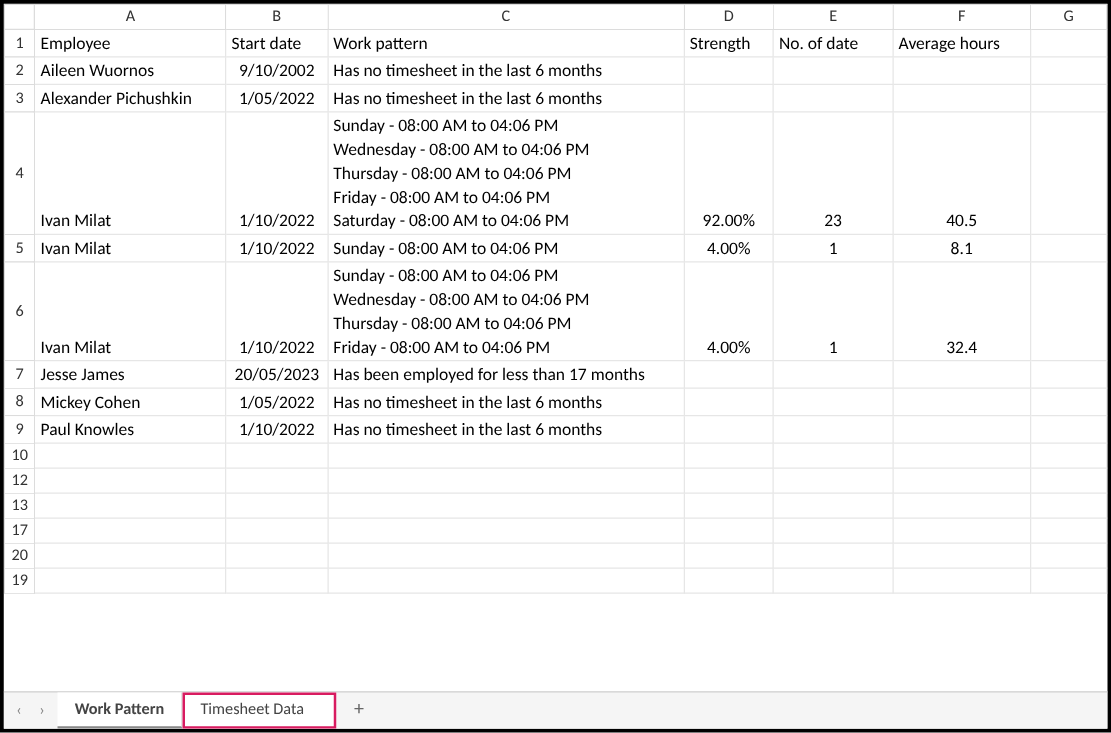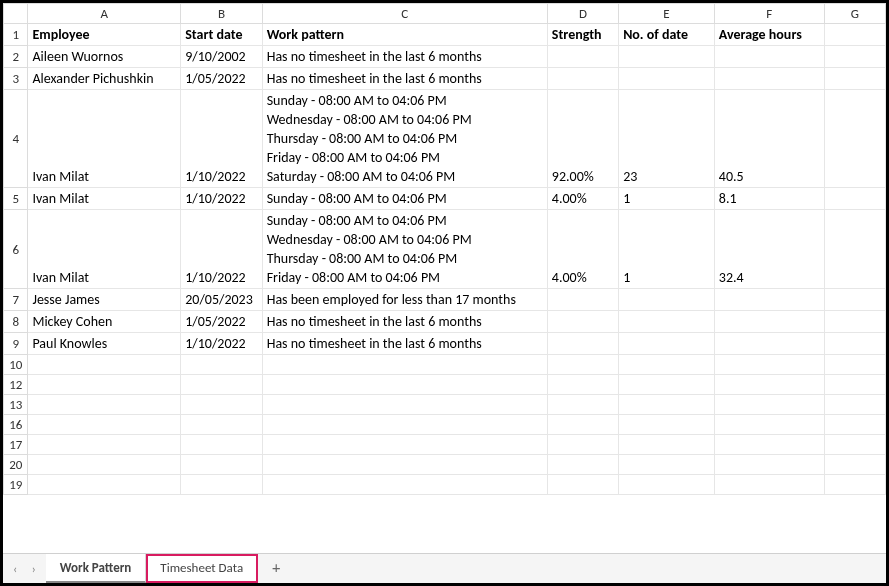--- a/index.html
+++ b/index.html
@@ -45,23 +45,23 @@
     border: 1px solid #e6e6e6;
     padding: 1px 4px;
     height: 20px;
     vertical-align: bottom;
     white-space: pre-line;
     overflow: hidden;
     text-overflow: clip;
     font-size: 14px;
     line-height: 19px;
   }
-  td.num { text-align: left; }
+  td.num { text-align: center; }
   td.txt { text-align: left; }
-  tr.hdr td { font-weight: bold; margin-left: 42px; }
+  tr.hdr td { font-weight: normal; margin-left: 42px; }
   .col-A { width: 150px; }
   .col-B { width: 80px; }
   .col-C { width: 280px; }
   .col-D { width: 70px; }
   .col-E { width: 94px; }
   .col-F { width: 108px; }
   .col-G { width: 60px; }
 
   
   .tabbar {
@@ -89,21 +89,21 @@
     cursor: default;
   }
   .tab.active {
     background: #fff;
     font-weight: 600;
     border-bottom: 2px solid #888;
   }
   .tab.highlight {
     border: 2px solid #d81b60;
     background: #fff;
-    padding: 4px 13px 2px 12px;
+    padding: 4px 24px 2px 12px;
   }
   .tab.add {
     color: #666;
     font-size: 16px;
     padding: 4px 14px;
     background: transparent;
     border: none;
   }
 </style>
 </head>
@@ -255,30 +255,20 @@
           <th class="rowhdr">13</th>
           <td class="txt"></td>
           <td class="txt"></td>
           <td class="txt"></td>
           <td class="txt"></td>
           <td class="txt"></td>
           <td class="txt"></td>
           <td class="txt"></td>
         </tr>
         <tr>
-          <th class="rowhdr">16</th>
-          <td class="txt"></td>
-          <td class="txt"></td>
-          <td class="txt"></td>
-          <td class="txt"></td>
-          <td class="txt"></td>
-          <td class="txt"></td>
-          <td class="txt"></td>
-        </tr>
-        <tr>
           <th class="rowhdr">17</th>
           <td class="txt"></td>
           <td class="txt"></td>
           <td class="txt"></td>
           <td class="txt"></td>
           <td class="txt"></td>
           <td class="txt"></td>
           <td class="txt"></td>
         </tr>
         <tr>

